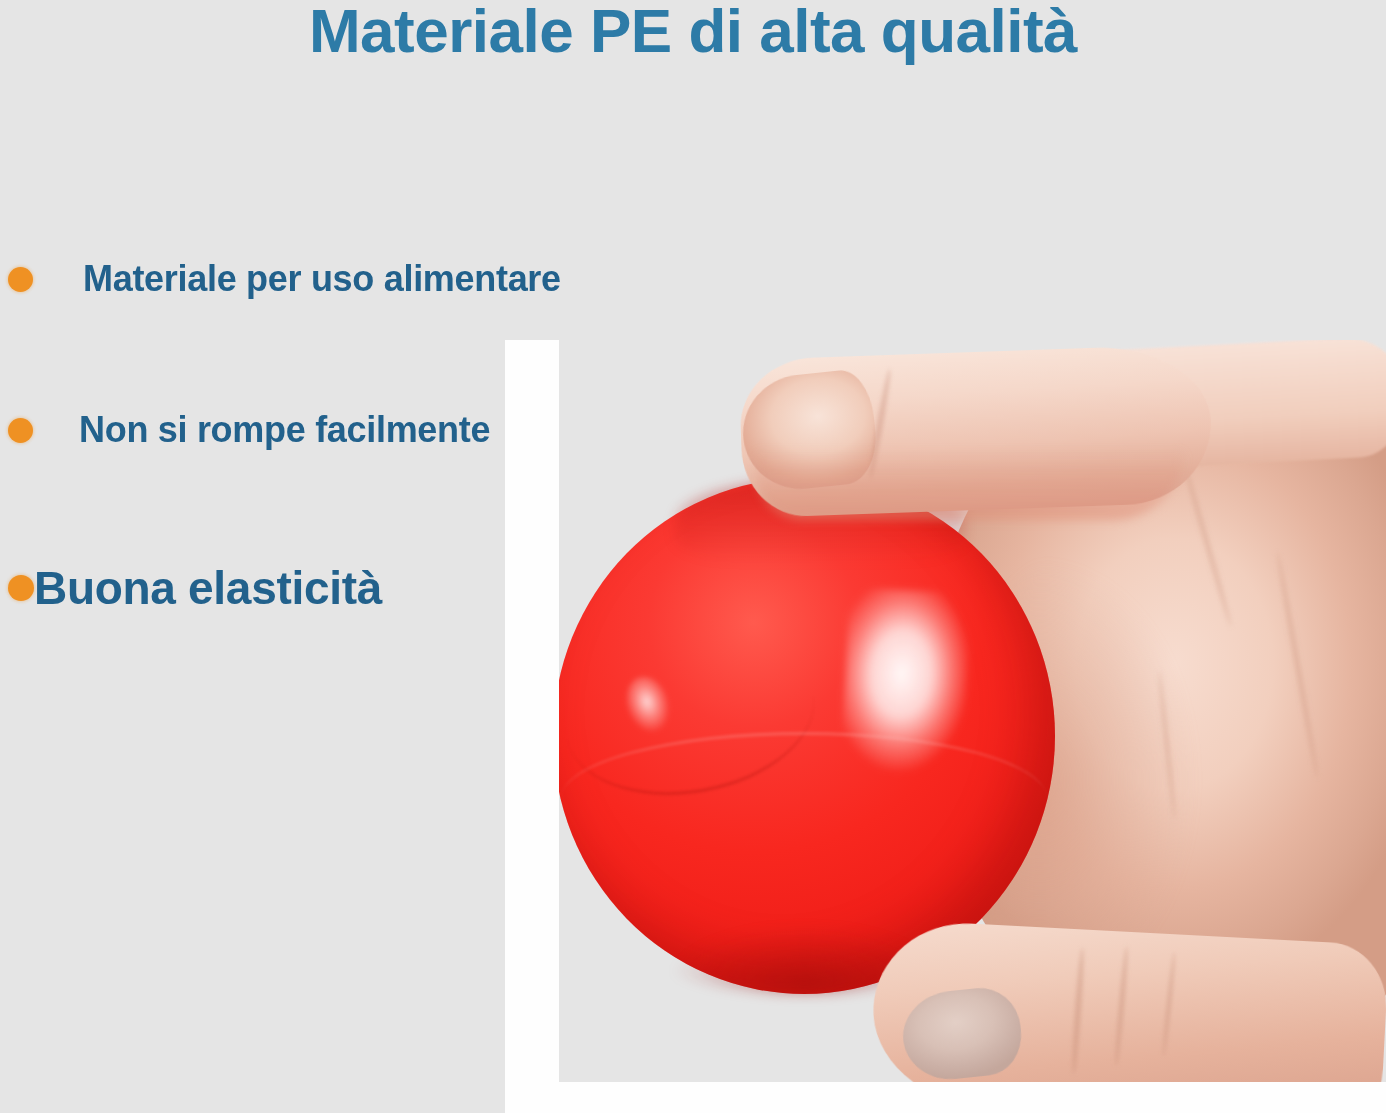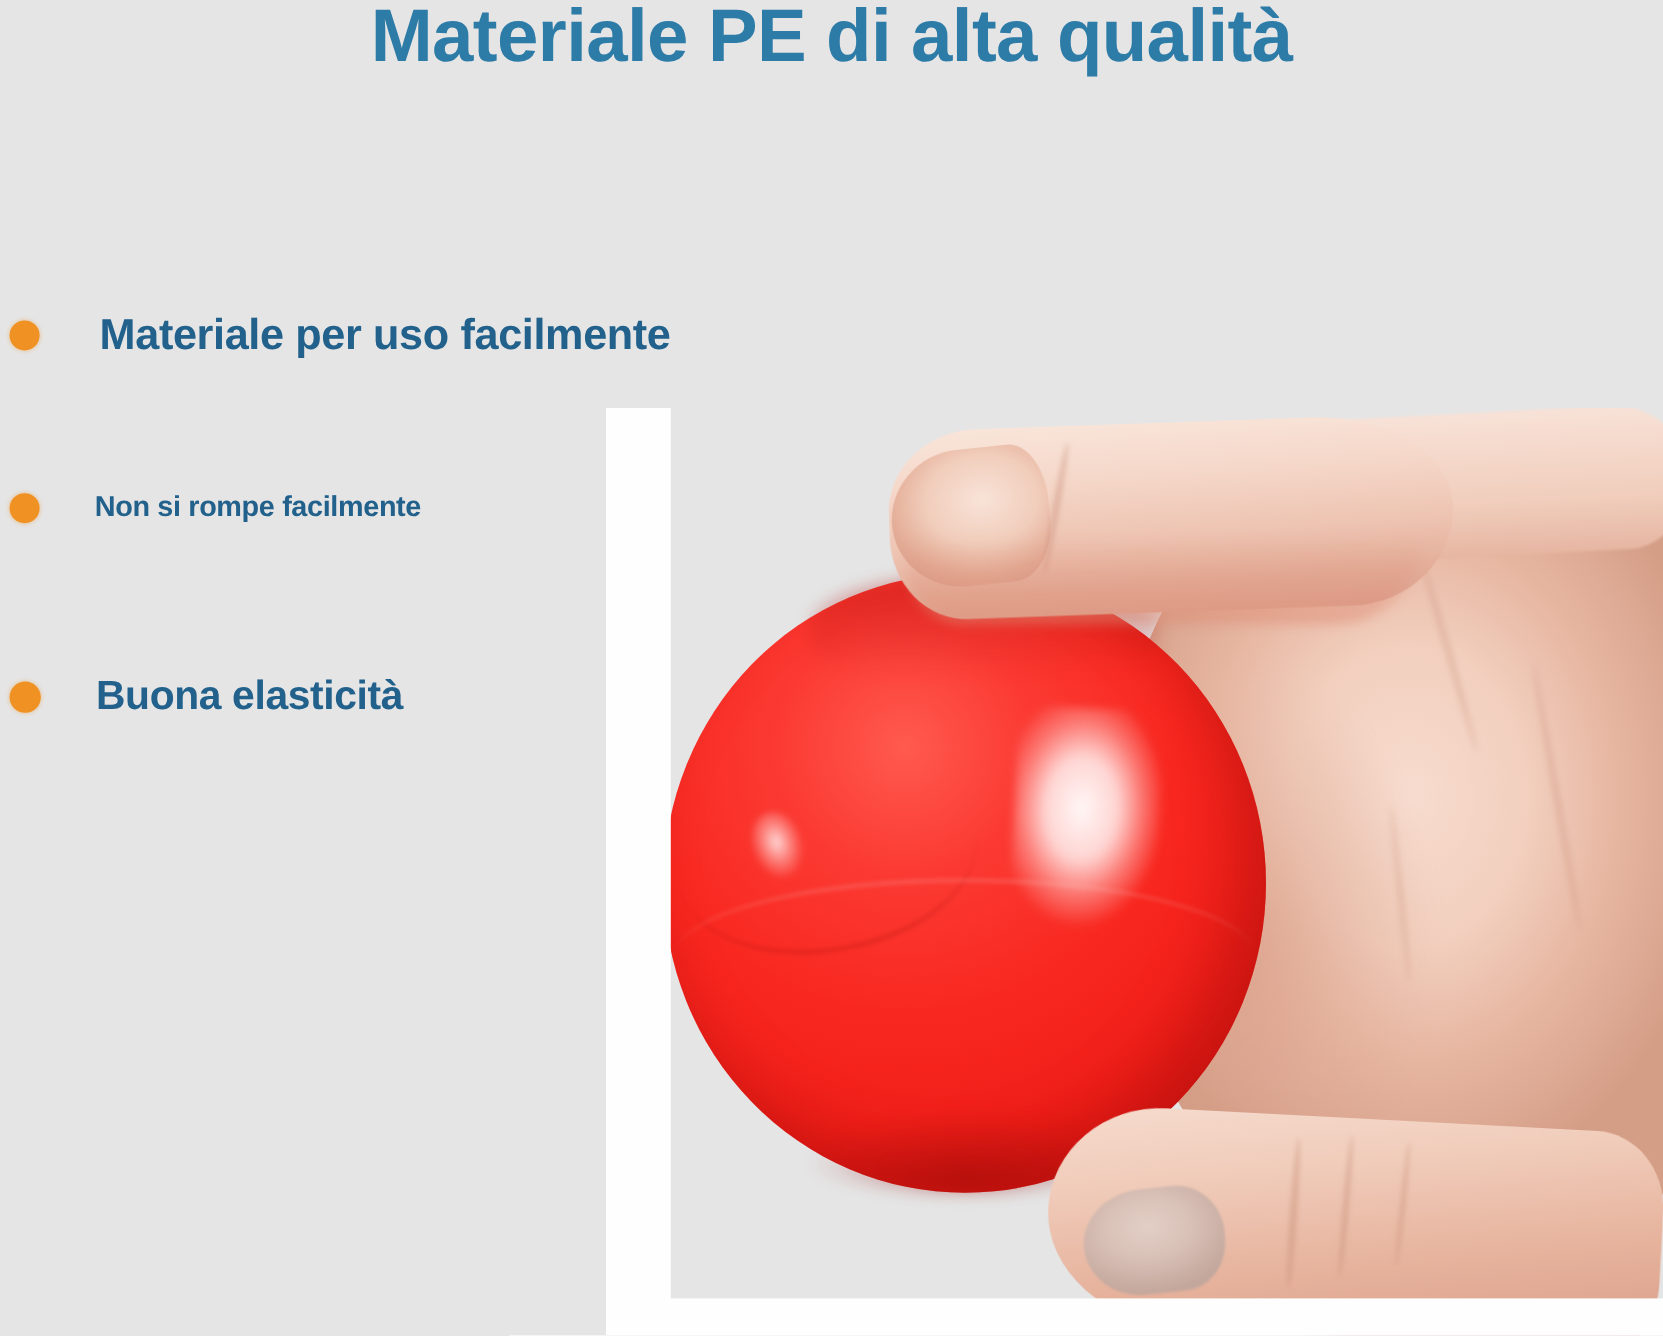--- a/index.html
+++ b/index.html
@@ -65,22 +65,22 @@
     height: 26px;
   }
 
   .feature-label {
     color: #22618c;
     font-weight: 700;
     white-space: nowrap;
     letter-spacing: -0.3px;
   }
   .feature-row.row-0 .feature-label { margin-left: 50px; font-size: 36px; }
-  .feature-row.row-1 .feature-label { margin-left: 46px; font-size: 24px; }
-  .feature-row.row-2 .feature-label { margin-left: 46px; font-size: 34px; text-align: right; }
+  .feature-row.row-1 .feature-label { margin-left: 46px; font-size: 36px; }
+  .feature-row.row-2 .feature-label { font-size: 46px; text-align: right; }
 
   
   #product-photo {
     position: absolute;
     left: 505px;
     top: 340px;
     width: 881px;
     height: 773px;
     overflow: hidden;
   }
@@ -323,21 +323,21 @@
 <body>
 
 <div id="page">
 
   <div id="page-title">Materiale PE di alta qualità</div>
 
   <div id="feature-list">
 
     <div class="feature-row row-0">
       <span class="bullet-dot"></span>
-      <span class="feature-label">Materiale per uso facilmente</span>
+      <span class="feature-label">Materiale per uso alimentare</span>
     </div>
 
     <div class="feature-row row-1">
       <span class="bullet-dot"></span>
       <span class="feature-label">Non si rompe facilmente</span>
     </div>
 
     <div class="feature-row row-2">
       <span class="bullet-dot"></span>
       <span class="feature-label">Buona elasticità</span>

